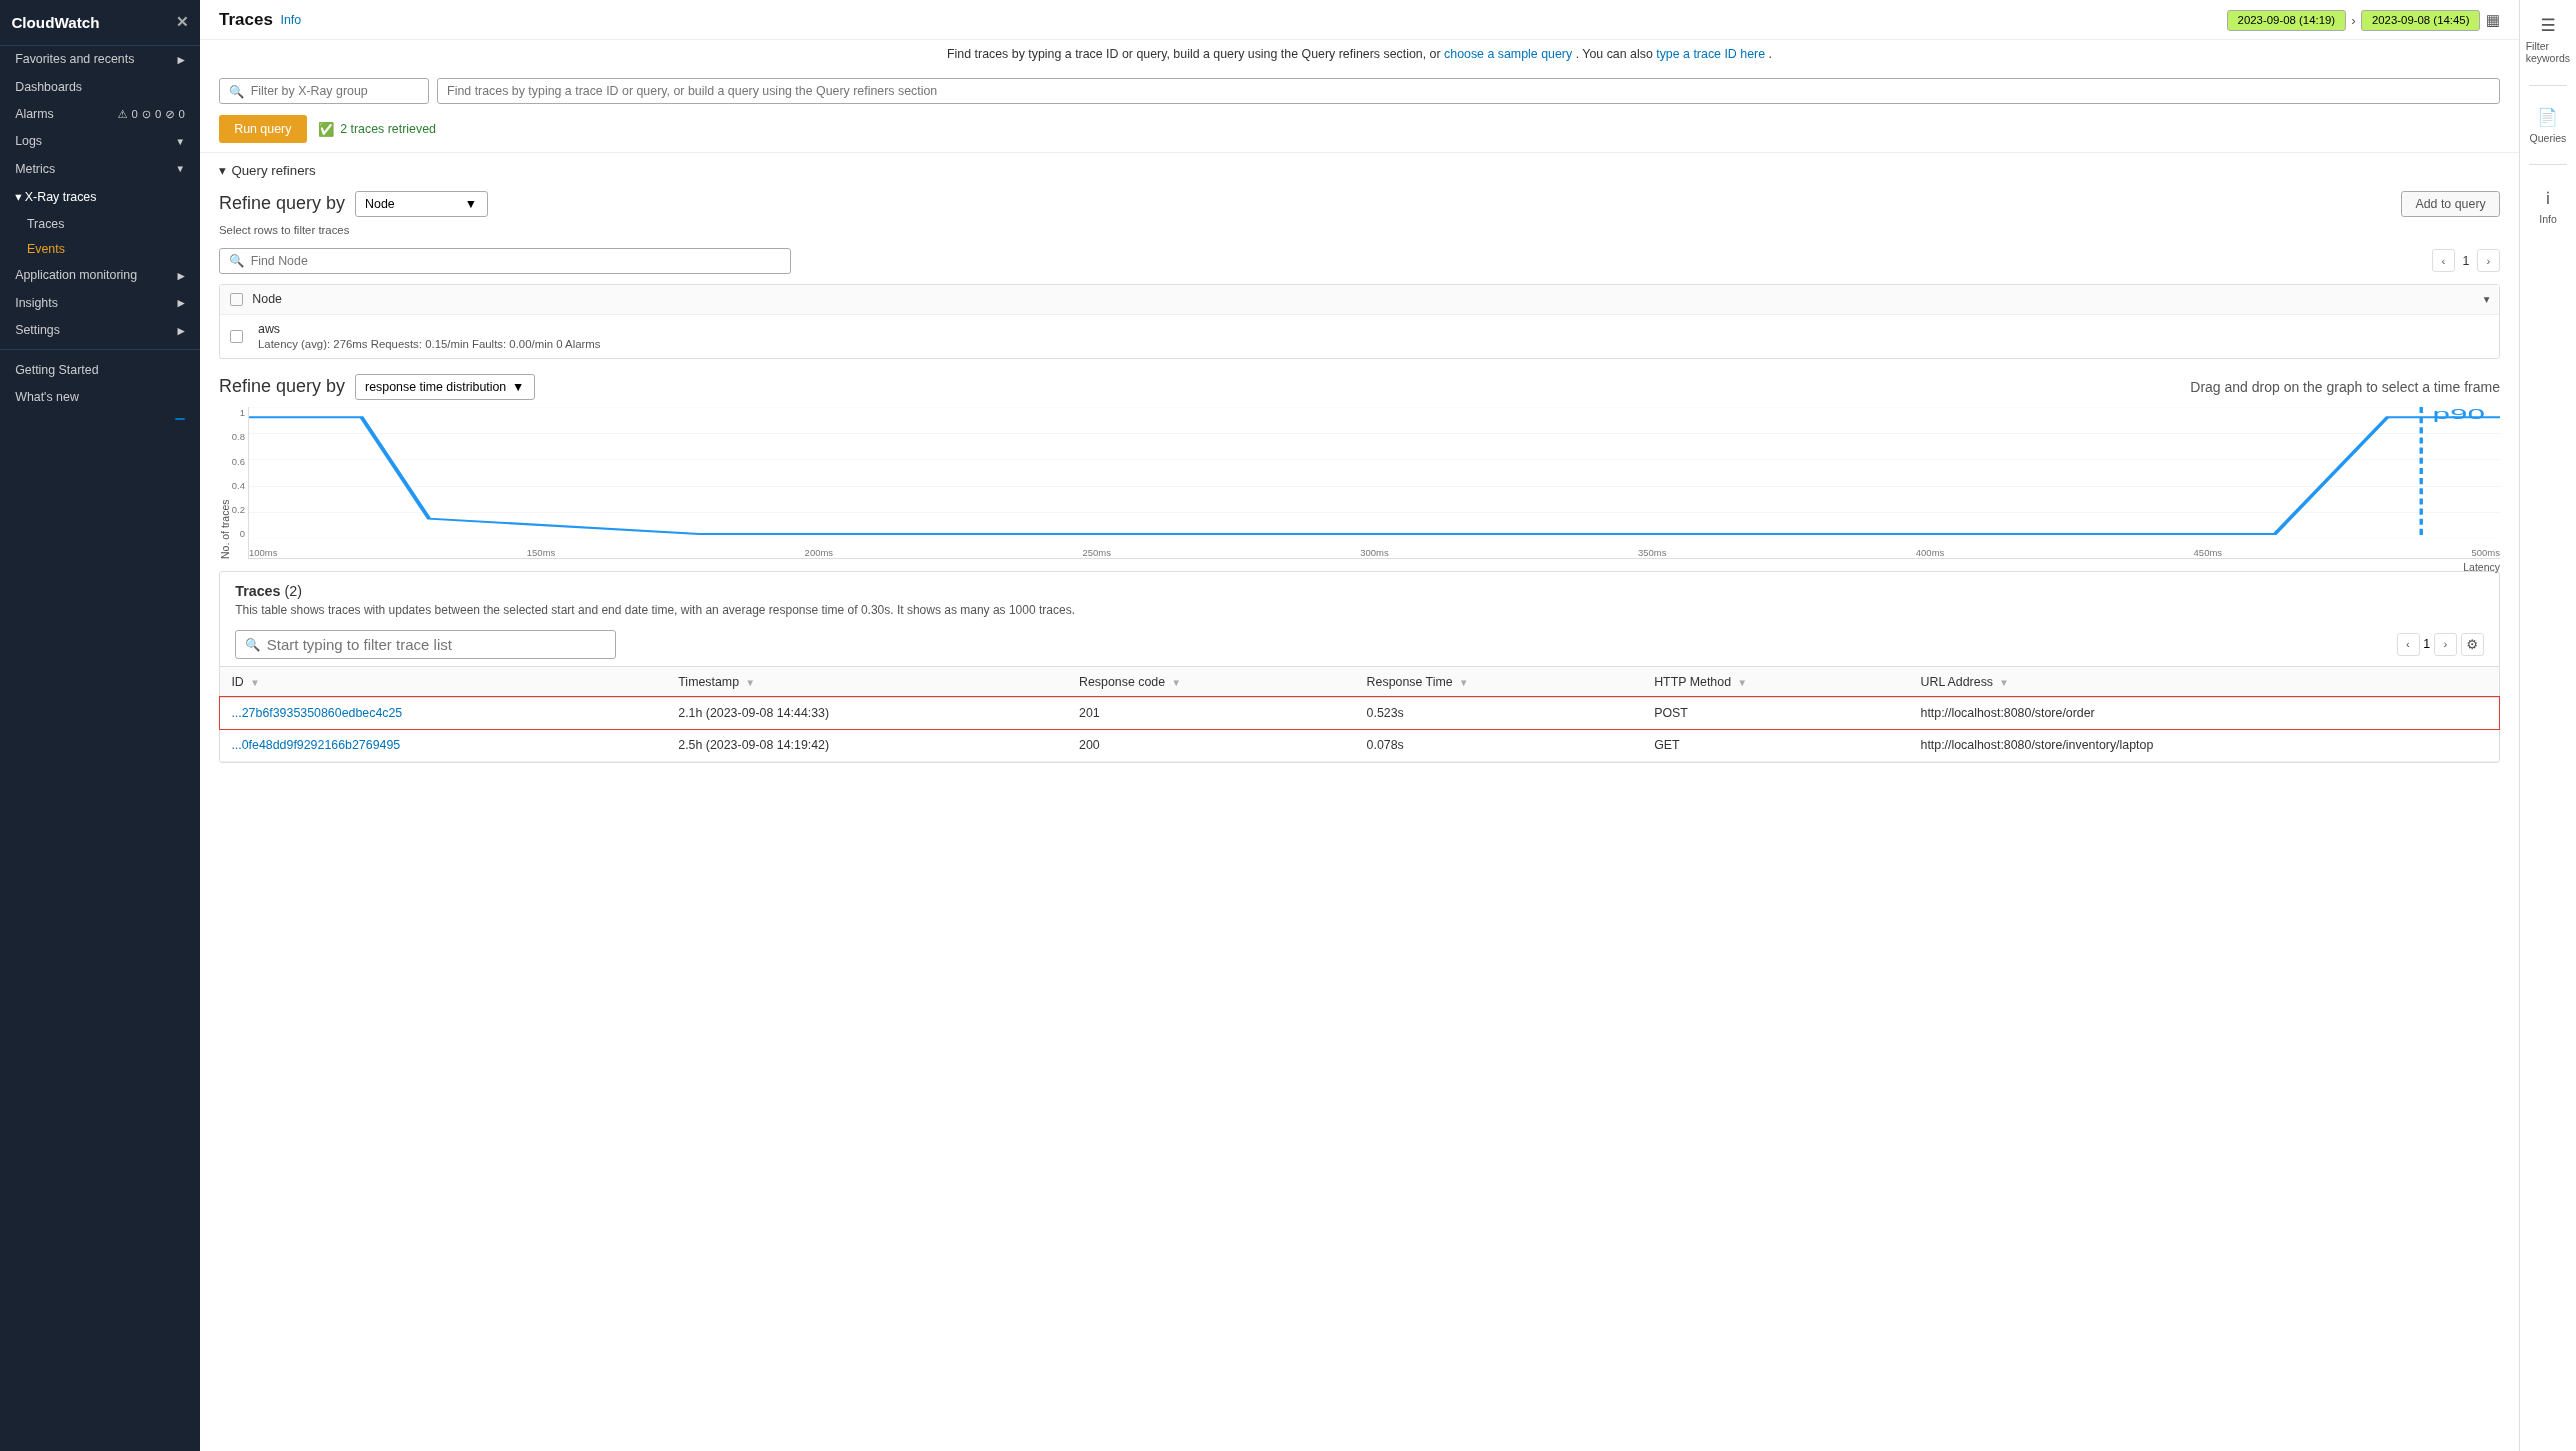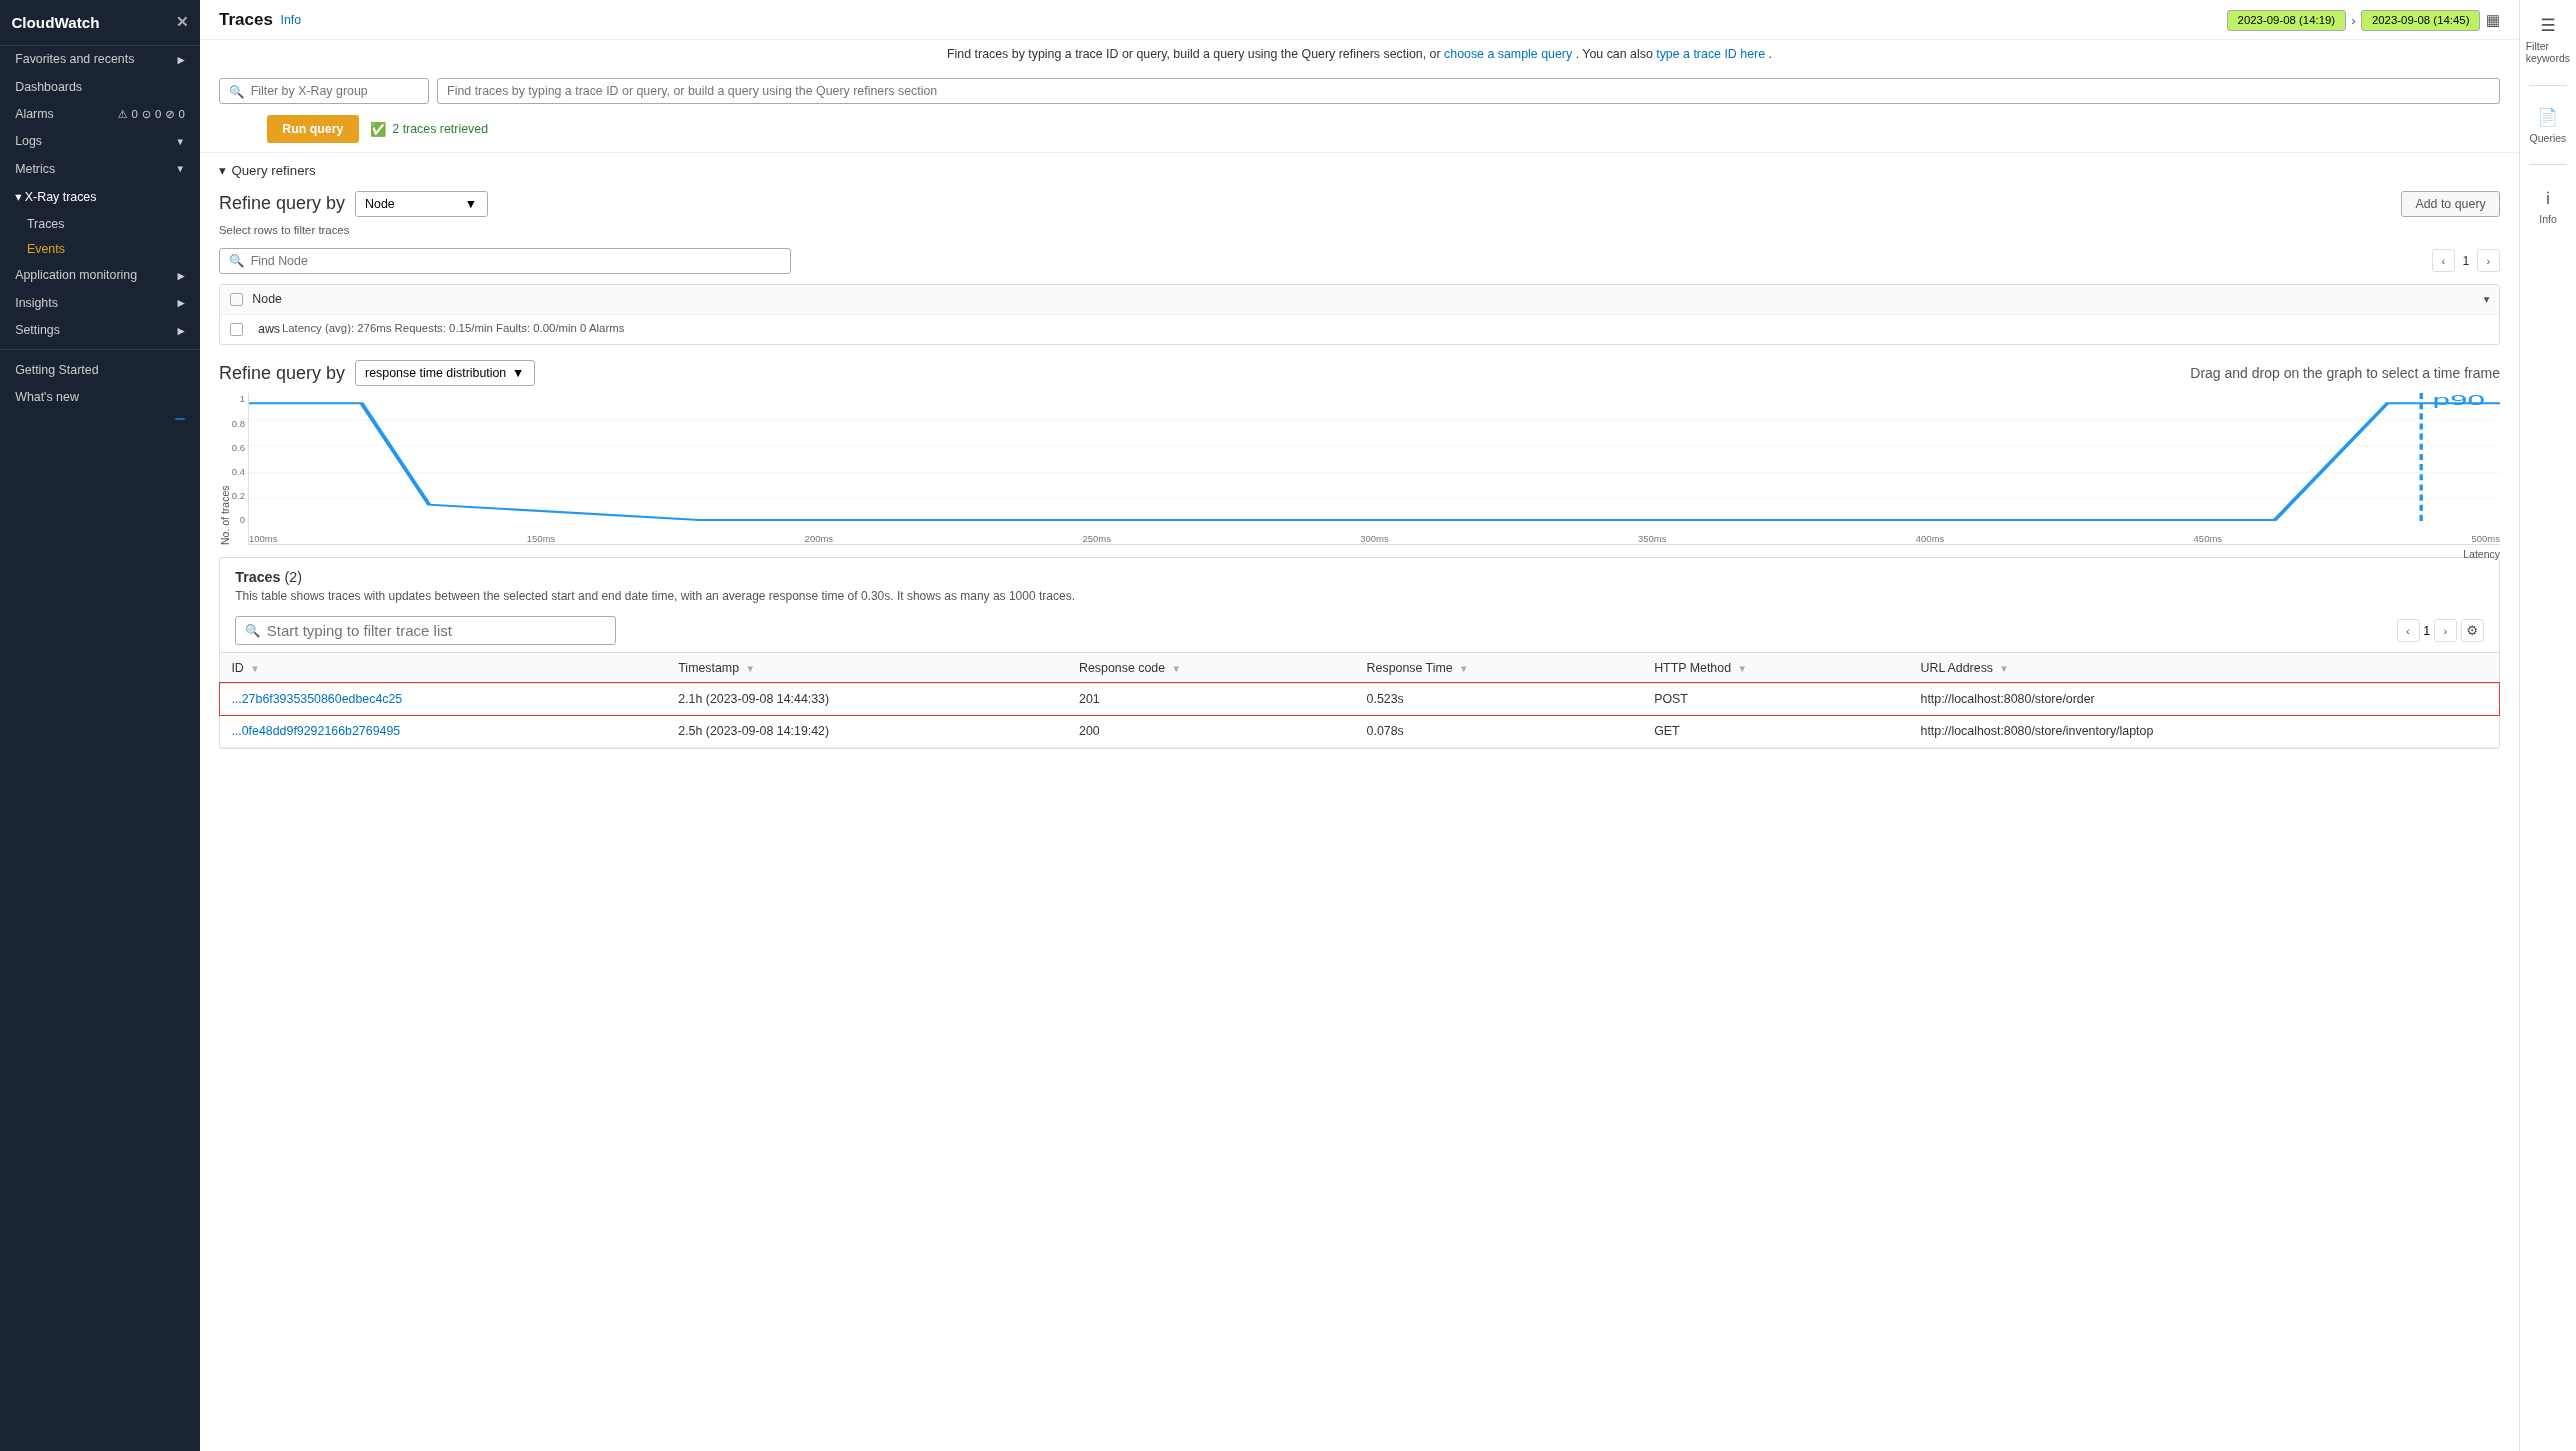--- a/index.html
+++ b/index.html
@@ -37,21 +37,21 @@
     .cal-icon { font-size: 15.2px; color: #555; cursor: pointer; }
 
     
     .search-row { display: flex; gap: 7.6px; padding: 9.5px 19px 7.6px; }
     .group-filter { display: flex; align-items: center; gap: 5.7px; border: 1px solid #aaa; border-radius: 2.9px; padding: 3.8px 9.5px; background: #fff; width: 210px; }
     .group-filter input { border: none; outline: none; font-size: 12.4px; width: 100%; }
     .trace-search { flex: 1; border: 1px solid #aaa; border-radius: 2.9px; padding: 4.8px 9.5px; font-size: 12.4px; color: #777; background: #fff; }
 
     
     .run-row { display: flex; align-items: center; gap: 11.4px; padding: 3.8px 19px 9.5px; }
-    .run-btn { background: #e8a020; color: #fff; border: none; padding: 6.7px 15.2px; border-radius: 2.9px; cursor: pointer; font-size: 12.4px; font-weight: 700; margin-left: 48px; }
+    .run-btn { background: #e8a020; color: #fff; border: none; padding: 6.7px 15.2px; border-radius: 2.9px; cursor: pointer; font-size: 12.4px; font-weight: 400; }
     .retrieved-badge { display: flex; align-items: center; gap: 5.7px; color: #2e7d32; font-size: 12.4px; }
     .retrieved-badge .check { color: #2e7d32; font-size: 13.3px; }
 
     
     .section-header { display: flex; align-items: center; gap: 5.7px; padding: 9.5px 19px 7.6px; font-size: 13.3px; font-weight: 500; color: #333; cursor: pointer; border-top: 1px solid #eee; }
 
     
     .refine-row { display: flex; align-items: center; gap: 9.5px; padding: 5.7px 19px; }
     .refine-label { font-size: 18px; color: #333; font-weight: 500; white-space: nowrap; }
     .refine-select { border: 1px solid #aaa; border-radius: 2.9px; padding: 4.8px 9.5px; font-size: 12.4px; background: #fff; cursor: pointer; display: flex; align-items: center; gap: 5.7px; min-width: 133px; }
@@ -64,21 +64,21 @@
     .node-search { display: flex; align-items: center; gap: 5.7px; border: 1px solid #aaa; border-radius: 2.9px; padding: 4.8px 9.5px; background: #fff; flex: 1; max-width: 572px; }
     .node-search input { border: none; outline: none; font-size: 12.4px; width: 100%; }
     .pagination-small { display: flex; align-items: center; gap: 3.8px; margin-left: auto; font-size: 12.4px; }
     .pagination-small .pg-btn { border: 1px solid #ddd; background: #fff; border-radius: 2.9px; width: 23px; height: 23px; cursor: pointer; display: flex; align-items: center; justify-content: center; font-size: 11.4px; color: #555; }
     .pagination-small .pg-num { font-size: 12.4px; color: #333; padding: 0 3.8px; }
 
     
     .node-table { margin: 3.8px 19px; border: 1px solid #ddd; border-radius: 2.9px; }
     .node-table-header { display: flex; align-items: center; padding: 7.6px 9.5px; border-bottom: 1px solid #eee; background: #fafafa; font-size: 12.4px; font-weight: 500; color: #333; gap: 9.5px; }
     .node-table-row { display: flex; align-items: center; padding: 7.6px 9.5px; gap: 9.5px; font-size: 12.4px; }
-    .node-table-row .node-details { display: flex; flex-direction: row; gap: 1.9px; margin-left: 5.7px; }
+    .node-table-row .node-details { display: flex; flex-direction: column; gap: 1.9px; margin-left: 5.7px; }
     .node-name { font-weight: 500; color: #333; }
     .node-meta { color: #555; font-size: 11.4px; }
     .chevron-down-small { color: #555; font-size: 11.4px; margin-left: auto; }
     .cb { width: 13.3px; height: 13.3px; border: 1px solid #aaa; border-radius: 1.9px; cursor: pointer; flex-shrink: 0; }
 
     
     .refine2-row { display: flex; align-items: center; gap: 9.5px; padding: 11.4px 19px 3.8px; }
     .drag-hint { margin-left: auto; font-size: 14px; color: #555; }
 
     

